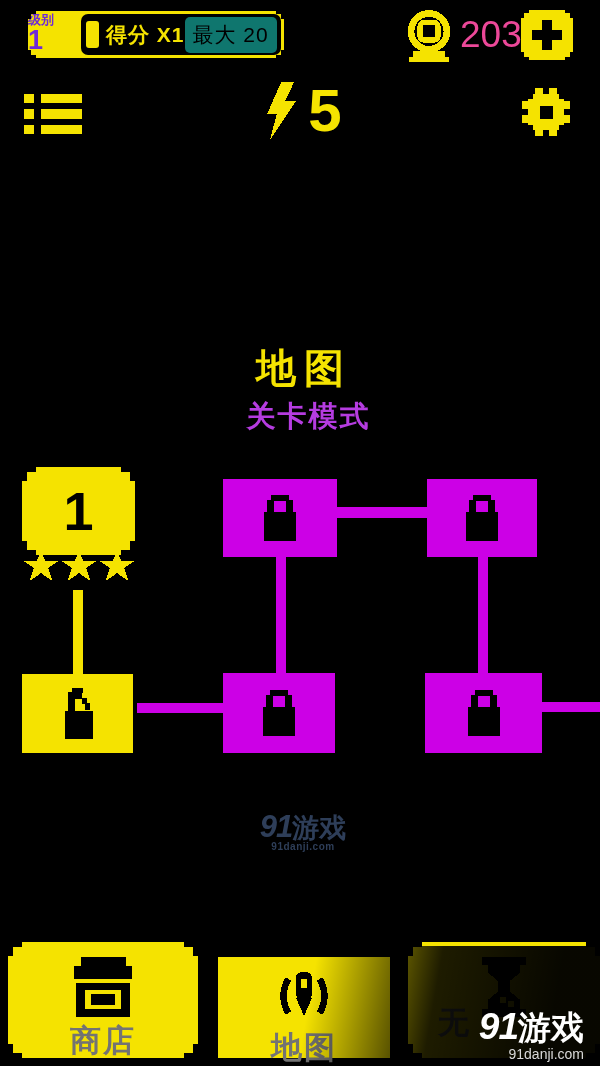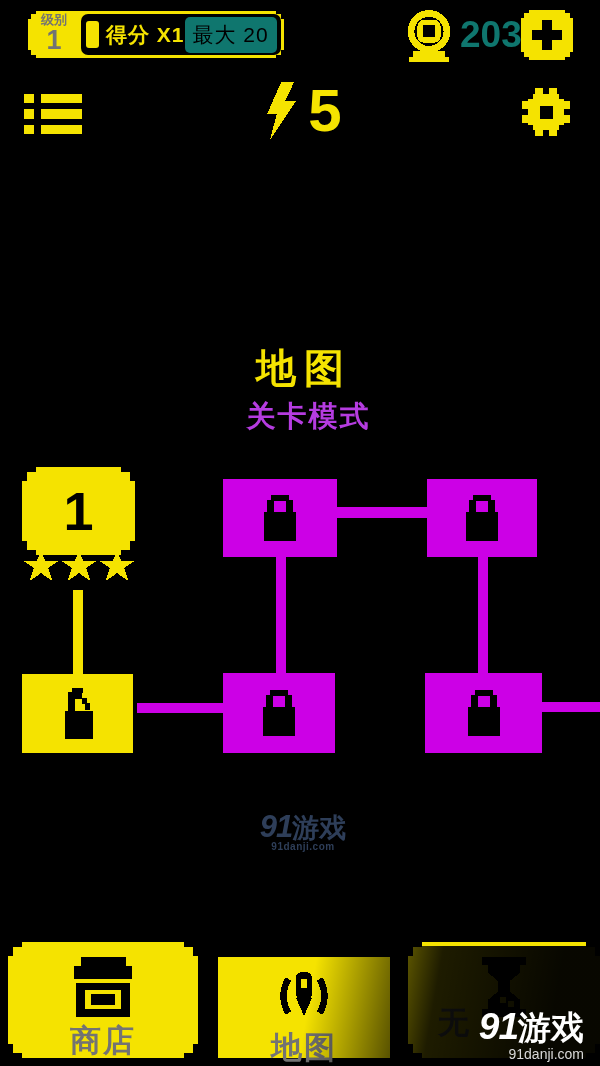--- a/index.html
+++ b/index.html
@@ -25,33 +25,33 @@
   .px-notch-sm {
     clip-path: polygon(0 8px,3px 8px,3px 3px,8px 3px,8px 0,
       calc(100% - 8px) 0,calc(100% - 8px) 3px,calc(100% - 3px) 3px,calc(100% - 3px) 8px,100% 8px,
       100% calc(100% - 8px),calc(100% - 3px) calc(100% - 8px),calc(100% - 3px) calc(100% - 3px),
       calc(100% - 8px) calc(100% - 3px),calc(100% - 8px) 100%,
       8px 100%,8px calc(100% - 3px),3px calc(100% - 3px),3px calc(100% - 8px),0 calc(100% - 8px));
   }
 
   
   .level-widget { left:28px; top:11px; width:256px; height:47px; background:#f5e300; }
-  .level-col { position:absolute; left:0; top:2px; width:52px; text-align:center; color:#737373; }
+  .level-col { position:absolute; left:0; top:2px; width:52px; text-align:left; color:#6d28d9; }
   .level-col .lbl { font-size:13px; font-weight:bold; line-height:14px; }
   .level-col .val { font-size:27px; font-weight:bold; line-height:27px; }
   .battery { position:absolute; left:53px; top:3px; right:3px; bottom:3px; background:#000;
              border-radius:7px; display:flex; align-items:center;text-align:right; }
   .battery-cap { width:13px; height:27px; background:#f5e300; border-radius:3px; margin-left:5px; flex:0 0 auto; }
   .score-text { color:#f5e300; font-size:21px; font-weight:bold; margin-left:7px; white-space:nowrap; letter-spacing:1px; }
   .max-pill { margin-left:auto; margin-right:5px; background:#0f766e; border-radius:5px;
               color:#000; font-size:21px; font-weight:normal; padding:4px 8px; white-space:nowrap; letter-spacing:1px; }
 
   
   .coin-icon { left:402px; top:10px; }
-  .coin-count { left:460px; top:16px; color:#0f766e; font-size:37px; font-weight:bold; line-height:38px; }
+  .coin-count { left:460px; top:16px; color:#ec4899; font-size:37px; font-weight:normal; line-height:38px; }
   .plus-btn { left:521px; top:10px; width:52px; height:50px; background:#f5e300;
               display:flex; align-items:center; justify-content:center; border:0; cursor:pointer; }
 
   .menu-btn { left:24px; top:92px; background:none; border:0; cursor:pointer; }
   .energy { left:0; right:0; top:80px; display:flex; align-items:center; justify-content:center; gap:10px; }
   .energy-val { color:#f5e300; font-size:60px; font-weight:bold; line-height:62px; }
   .settings-btn { left:519px; top:86px; background:none; border:0; cursor:pointer; }
 
   
   .page-title { left:0; right:0; top:341px; text-align:center; color:#f5e300;

